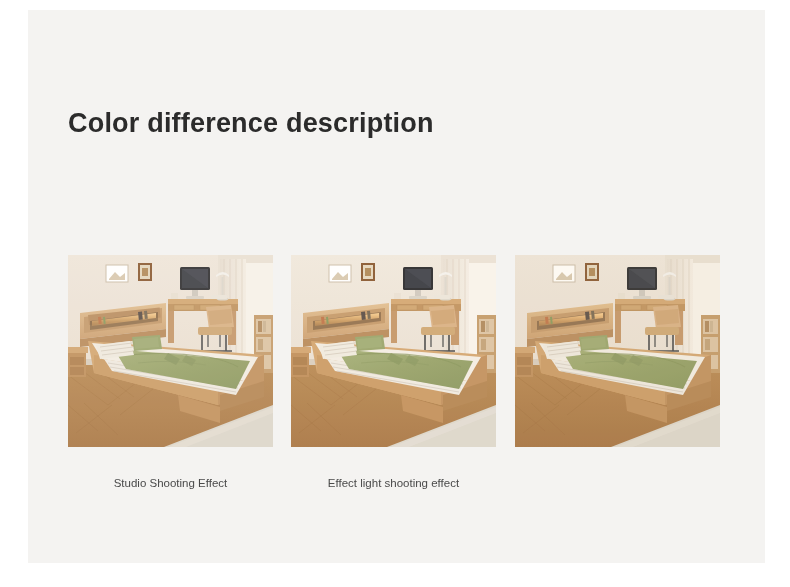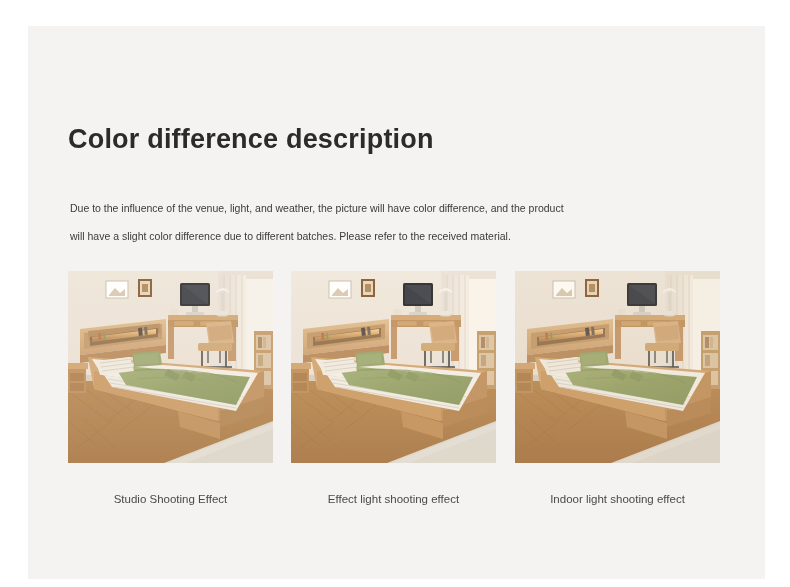--- a/index.html
+++ b/index.html
@@ -13,21 +13,20 @@
     font-family: "Liberation Sans", sans-serif;
     overflow: hidden;
   }
   .page {
     position: absolute;
     left: 28px;
     top: 10px;
     width: 737px;
     height: 553px;
     background: #f4f3f1;
-    margin-top: 16px;
   }
   .heading {
     position: absolute;
     left: 40px;
     top: 80px;
     font-size: 27px;
     color: #2b2b2b;
     letter-spacing: 0.2px;
     white-space: nowrap;
   }
@@ -86,24 +85,20 @@
   .t2 { background: rgba(255, 238, 214, 0.05); }
   .t3 { background: rgba(255, 232, 200, 0.09); }
 </style>
 </head>
 <body>
 
 <div class="page">
 
   <h1 class="heading">Color difference description</h1>
 
-  <div class="body-text">
-    <div>Due to the influence of the venue, light, and weather, the picture will have color difference, and the product</div>
-    <div>will have a slight color difference due to different batches. Please refer to the received material.</div>
-  </div>
 
   <div class="gallery">
 
     <div class="shot s1">
       <div class="frame">
         <svg width="205" height="192" viewBox="0 0 205 192" xmlns="http://www.w3.org/2000/svg">
           <defs>
             <linearGradient id="wallG1" x1="0" y1="0" x2="0" y2="1">
               <stop offset="0" stop-color="#efe6da"></stop>
               <stop offset="1" stop-color="#e6dacb"></stop>
@@ -490,17 +485,16 @@
           <rect x="0" y="92" width="20" height="6" fill="#cfa26e"></rect>
           <rect x="0" y="98" width="18" height="24" fill="#bd8d59"></rect>
           <rect x="2" y="102" width="14" height="8" fill="#ad7e4c"></rect>
           <rect x="2" y="112" width="14" height="8" fill="#ad7e4c"></rect>
 
           <path d="M96 192 L205 150 L205 192 Z" fill="#d9d3c7"></path>
           <path d="M100 192 L205 152 L205 158 L118 192 Z" fill="#e1dbd0" opacity="0.7"></path>
         </svg>
         <div class="tone t3"></div>
       </div>
-      <div class="caption">Indoor light shooting effect</div>
     </div>
 
   </div>
 </div>
 
 </body></html>

